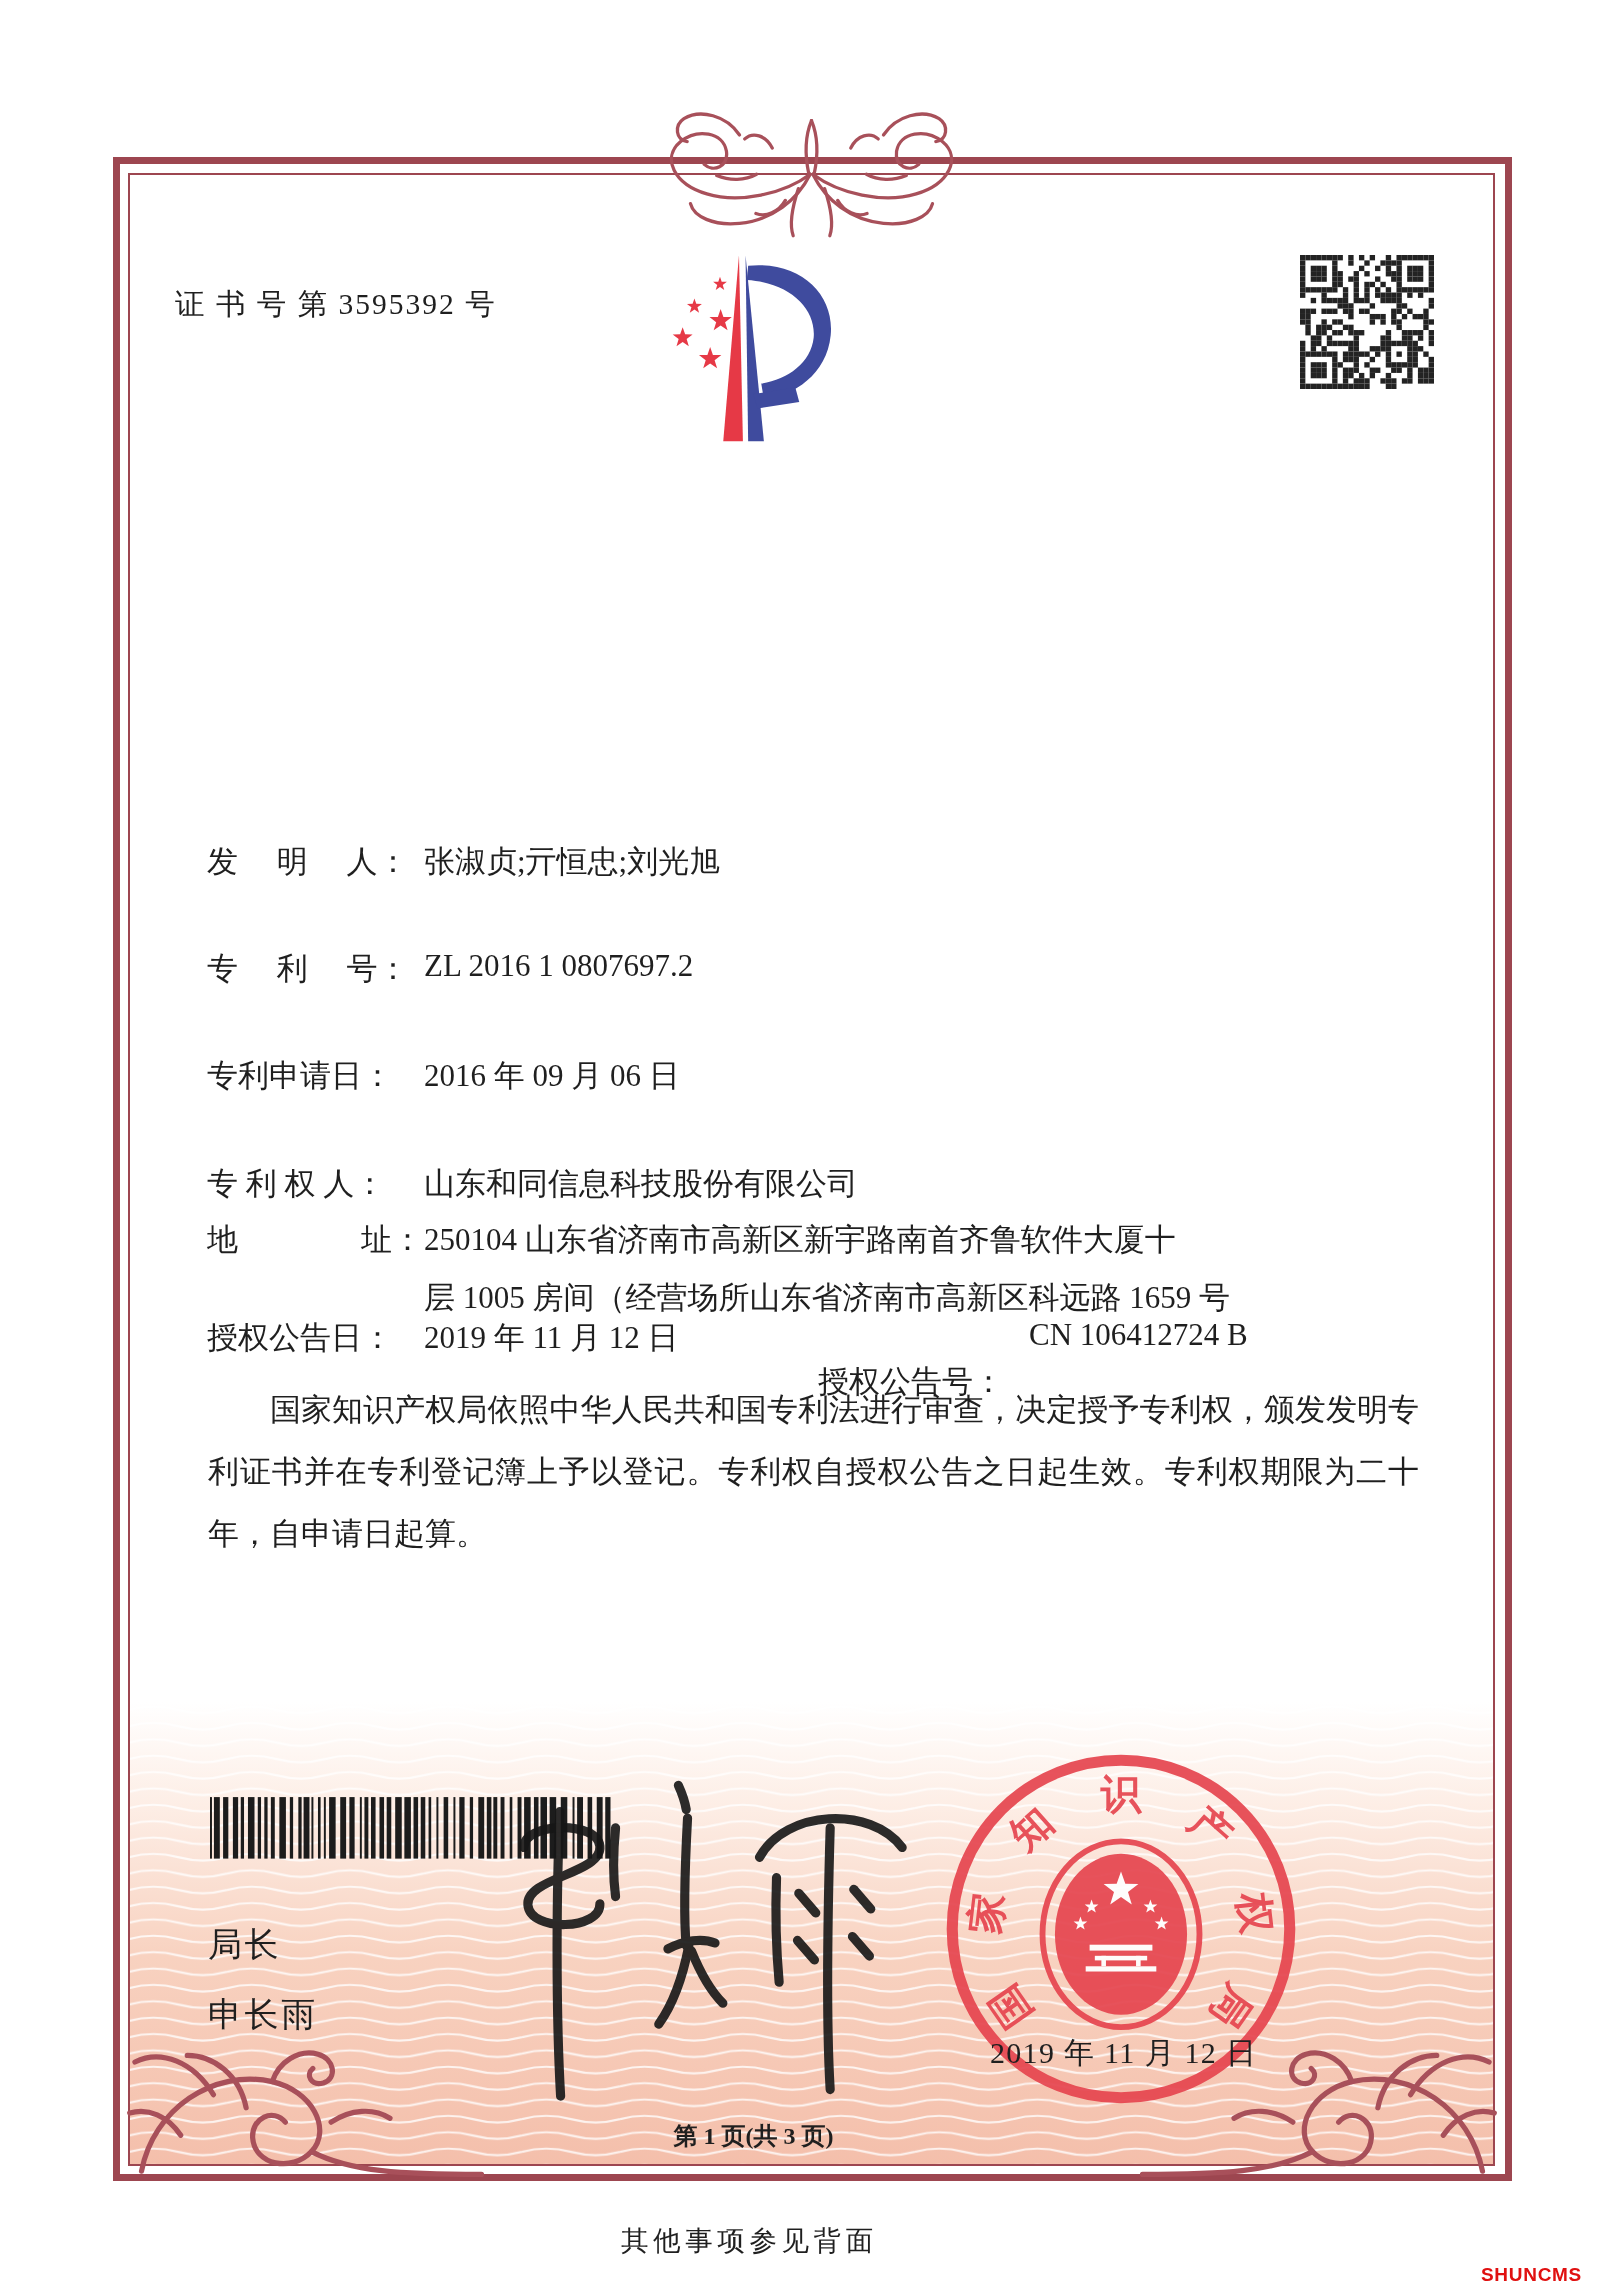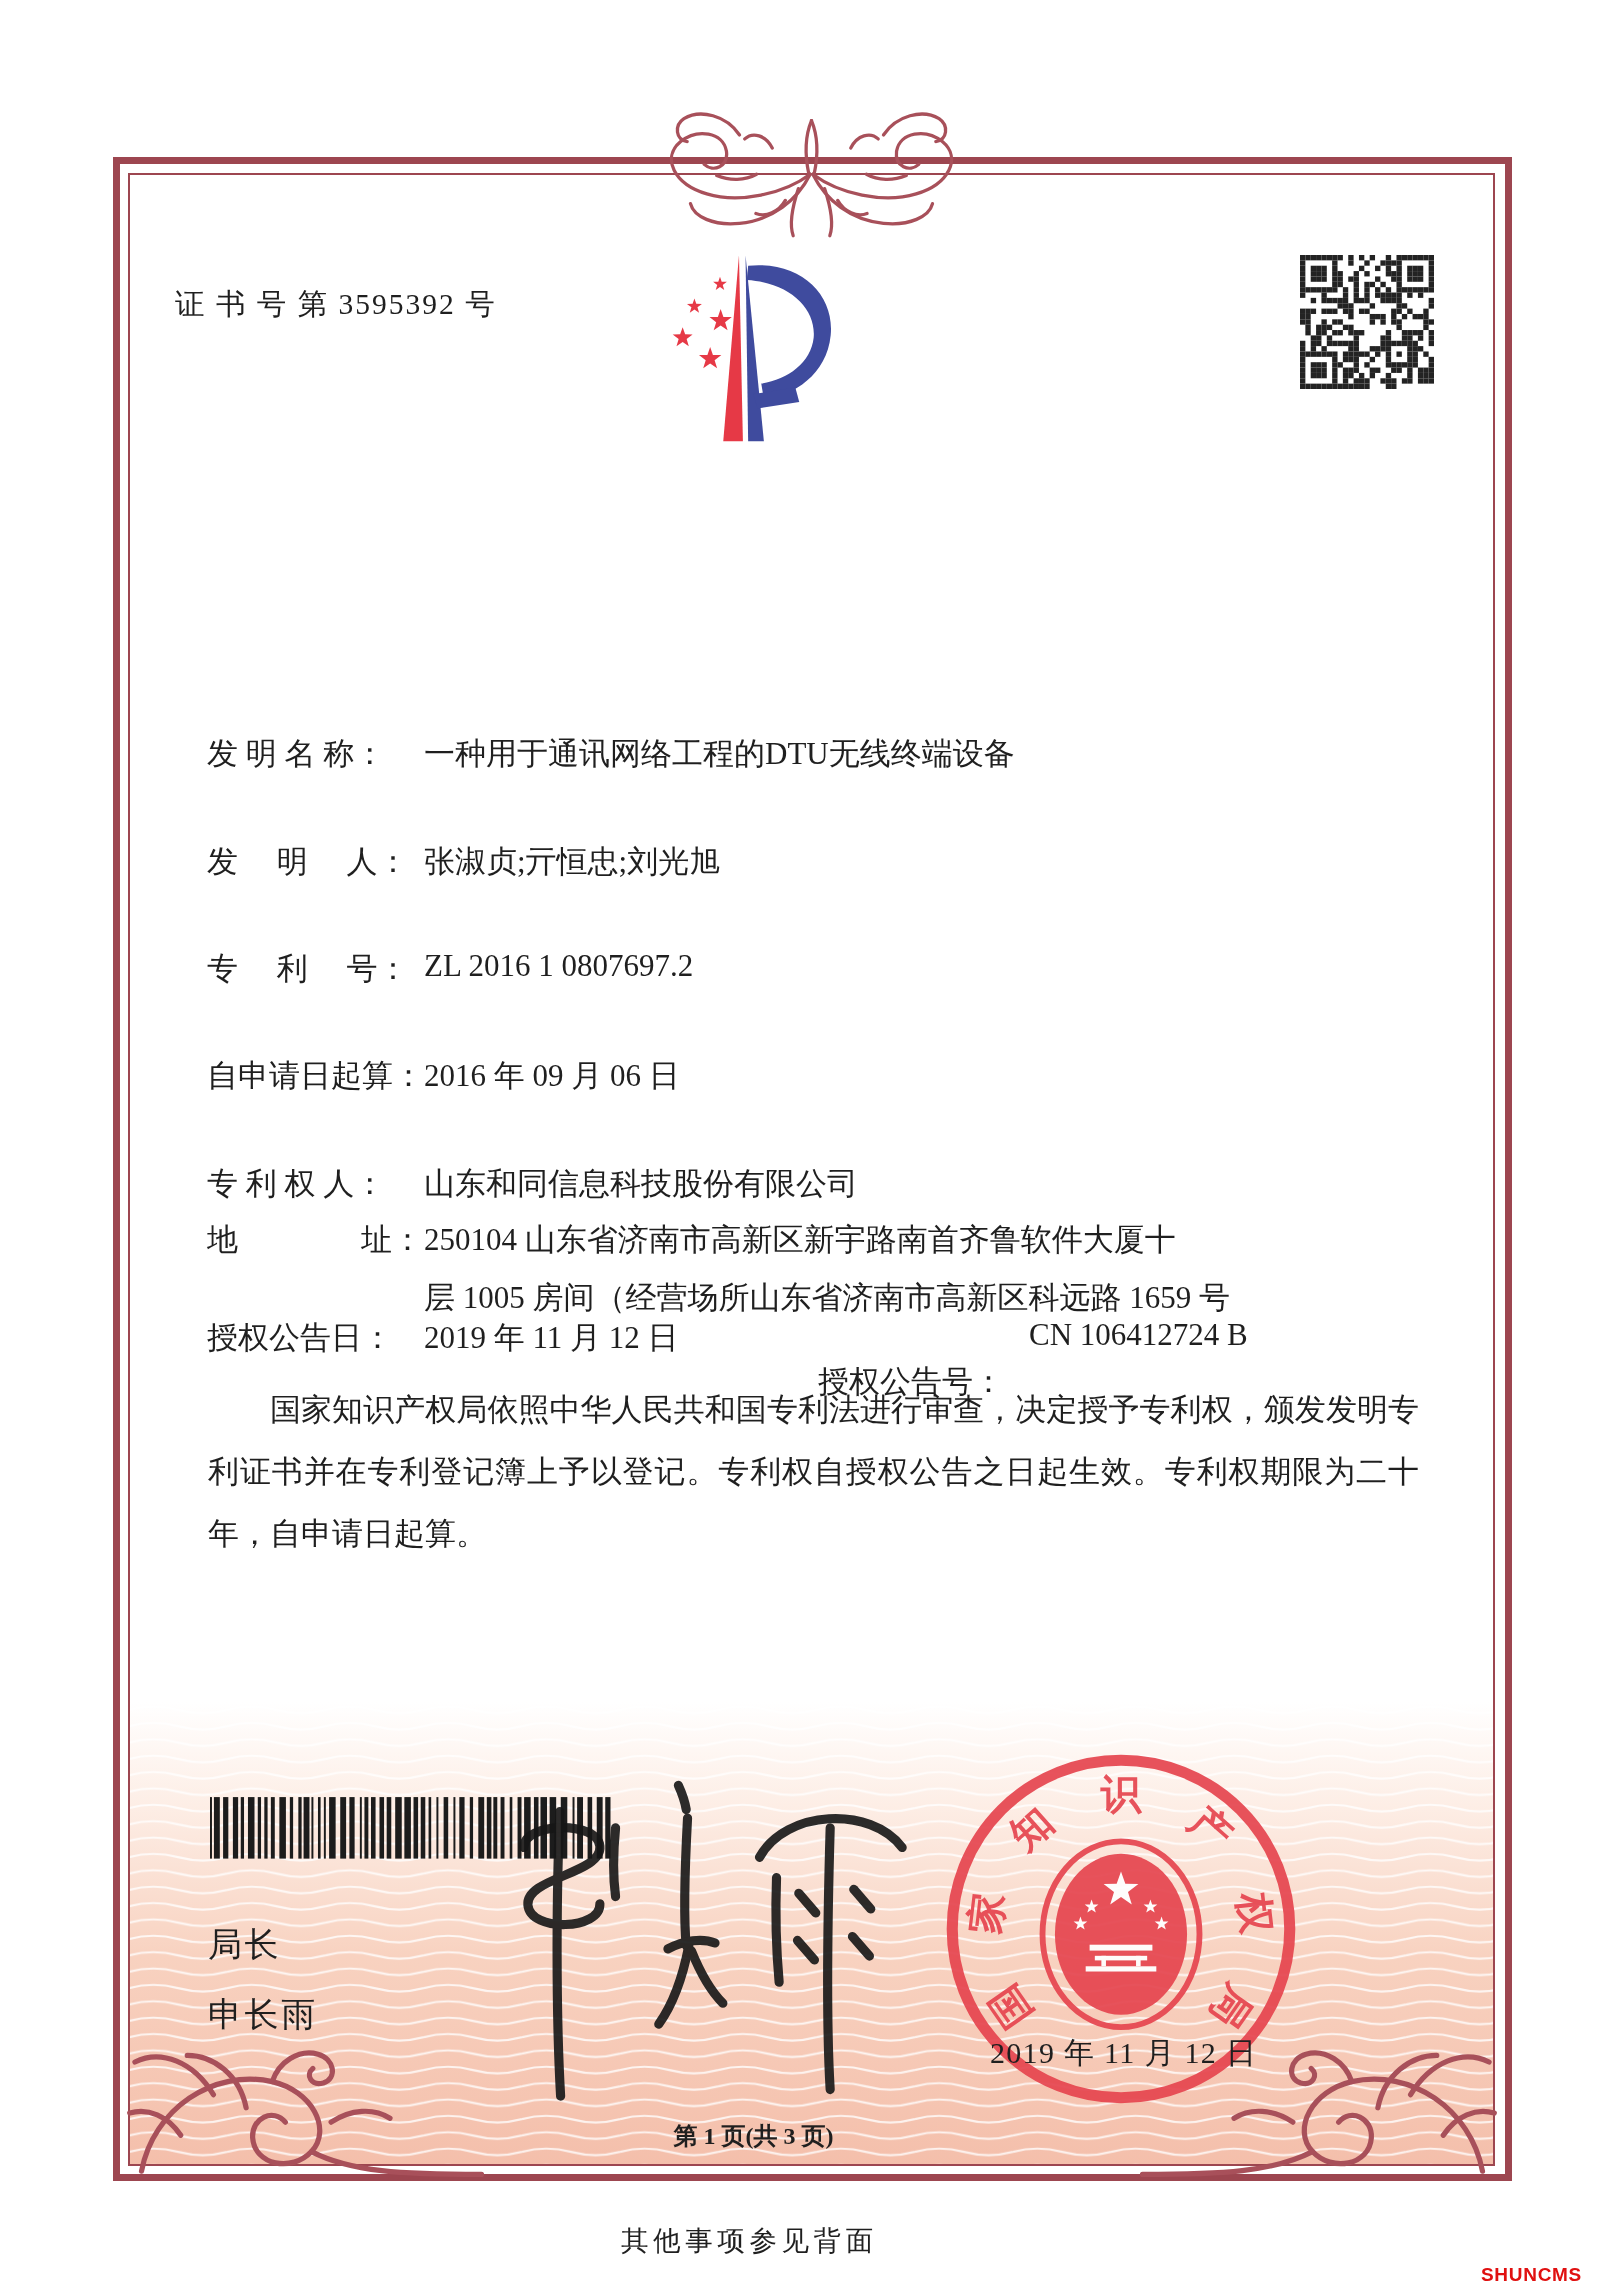--- a/index.html
+++ b/index.html
@@ -463,34 +463,30 @@
         <rect x="192" y="128" width="8" height="8"></rect>
         <rect x="192" y="152" width="8" height="8"></rect>
         <rect x="192" y="160" width="8" height="8"></rect>
         <rect x="192" y="168" width="8" height="8"></rect>
         <rect x="192" y="176" width="8" height="8"></rect>
         <rect x="192" y="184" width="8" height="8"></rect>
       </g>
   </svg>
 
 
-  <div class="row" style="top:733px">
-    <span class="flabel">发 明 名 称：</span>
-    <span class="fvalue">一种用于通讯网络工程的DTU无线终端设备</span>
-  </div>
   <div class="row" style="top:841px">
     <span class="flabel">发　 明　 人：</span>
     <span class="fvalue">张淑贞;亓恒忠;刘光旭</span>
   </div>
   <div class="row" style="top:948px">
     <span class="flabel">专　 利　 号：</span>
     <span class="fvalue">ZL 2016 1 0807697.2</span>
   </div>
   <div class="row" style="top:1055px">
-    <span class="flabel">自申请日起算：</span>
+    <span class="flabel">专利申请日：</span>
     <span class="fvalue">2016 年 09 月 06 日</span>
   </div>
   <div class="row" style="top:1163px">
     <span class="flabel">专 利 权 人：</span>
     <span class="fvalue">山东和同信息科技股份有限公司</span>
   </div>
 
   <div class="row" style="top:1219px">
     <span class="addr-l1">地</span>
     <span class="addr-l2">址：</span>

